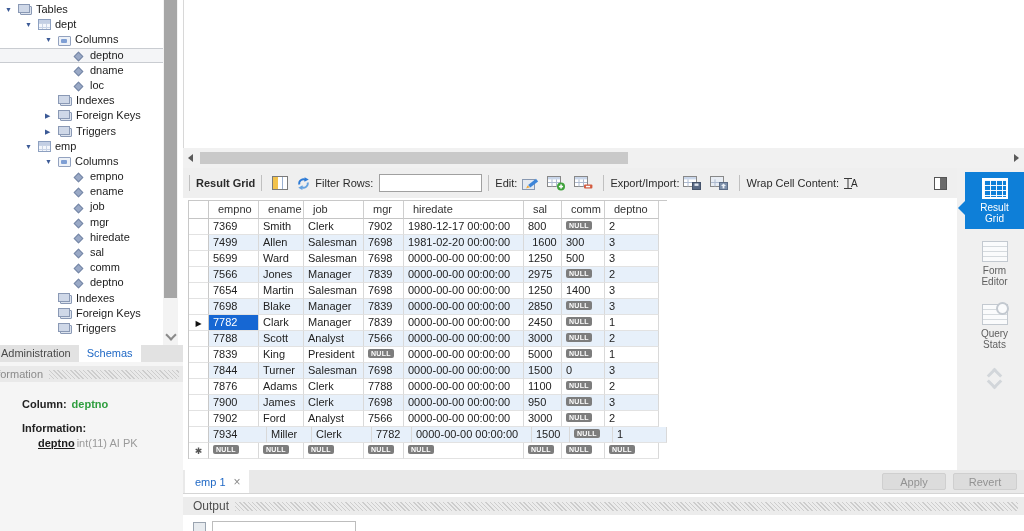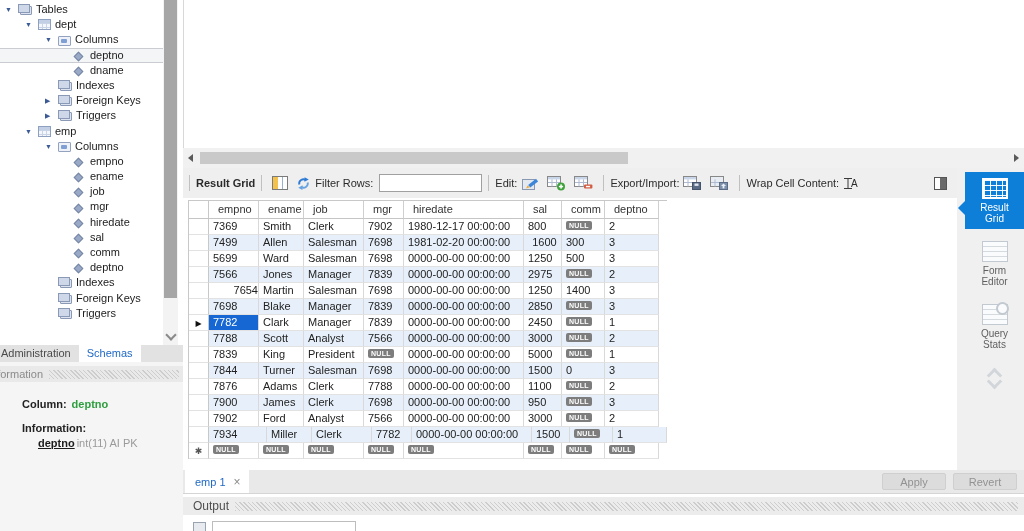--- a/index.html
+++ b/index.html
@@ -137,20 +137,25 @@
         <div class="tree-row selected" style="padding-left: 65px;">
           <span class="expander" style="width: 6px;"></span>
           <span class="ticon column-icon"></span>
           <span class="tlabel">deptno</span>
         </div>
         <div class="tree-row" style="padding-left: 65px;">
           <span class="expander" style="width: 6px;"></span>
           <span class="ticon column-icon"></span>
           <span class="tlabel">dname</span>
         </div>
+        <div class="tree-row" style="padding-left: 65px;">
+          <span class="expander" style="width: 6px;"></span>
+          <span class="ticon column-icon"></span>
+          <span class="tlabel">loc</span>
+        </div>
         <div class="tree-row" style="padding-left: 45px;">
           <span class="expander"></span>
           <span class="ticon indexes-icon"></span>
           <span class="tlabel">Indexes</span>
         </div>
         <div class="tree-row" style="padding-left: 45px;">
           <span class="expander">▶</span>
           <span class="ticon foreign-keys-icon"></span>
           <span class="tlabel">Foreign Keys</span>
         </div>
@@ -401,21 +406,21 @@
           <div class="gc" style="width: 45px;">Jones</div>
           <div class="gc" style="width: 60px;">Manager</div>
           <div class="gc" style="width: 40px;">7839</div>
           <div class="gc" style="width: 120px;">0000-00-00 00:00:00</div>
           <div class="gc" style="width: 38px;">2975</div>
           <div class="gc" style="width: 43px;"><span class="null-badge">NULL</span></div>
           <div class="gc" style="width: 54px;">2</div>
         </div>
         <div class="grow">
           <div class="gc rowhdr" style="width: 20px;"></div>
-          <div class="gc" style="width: 50px; text-align: right;">7654</div>
+          <div class="gc" style="width: 50px;">7654</div>
           <div class="gc" style="width: 45px;">Martin</div>
           <div class="gc" style="width: 60px;">Salesman</div>
           <div class="gc" style="width: 40px;">7698</div>
           <div class="gc" style="width: 120px;">0000-00-00 00:00:00</div>
           <div class="gc" style="width: 38px;">1250</div>
           <div class="gc" style="width: 43px;">1400</div>
           <div class="gc" style="width: 54px;">3</div>
         </div>
         <div class="grow alt">
           <div class="gc rowhdr" style="width: 20px;"></div>

